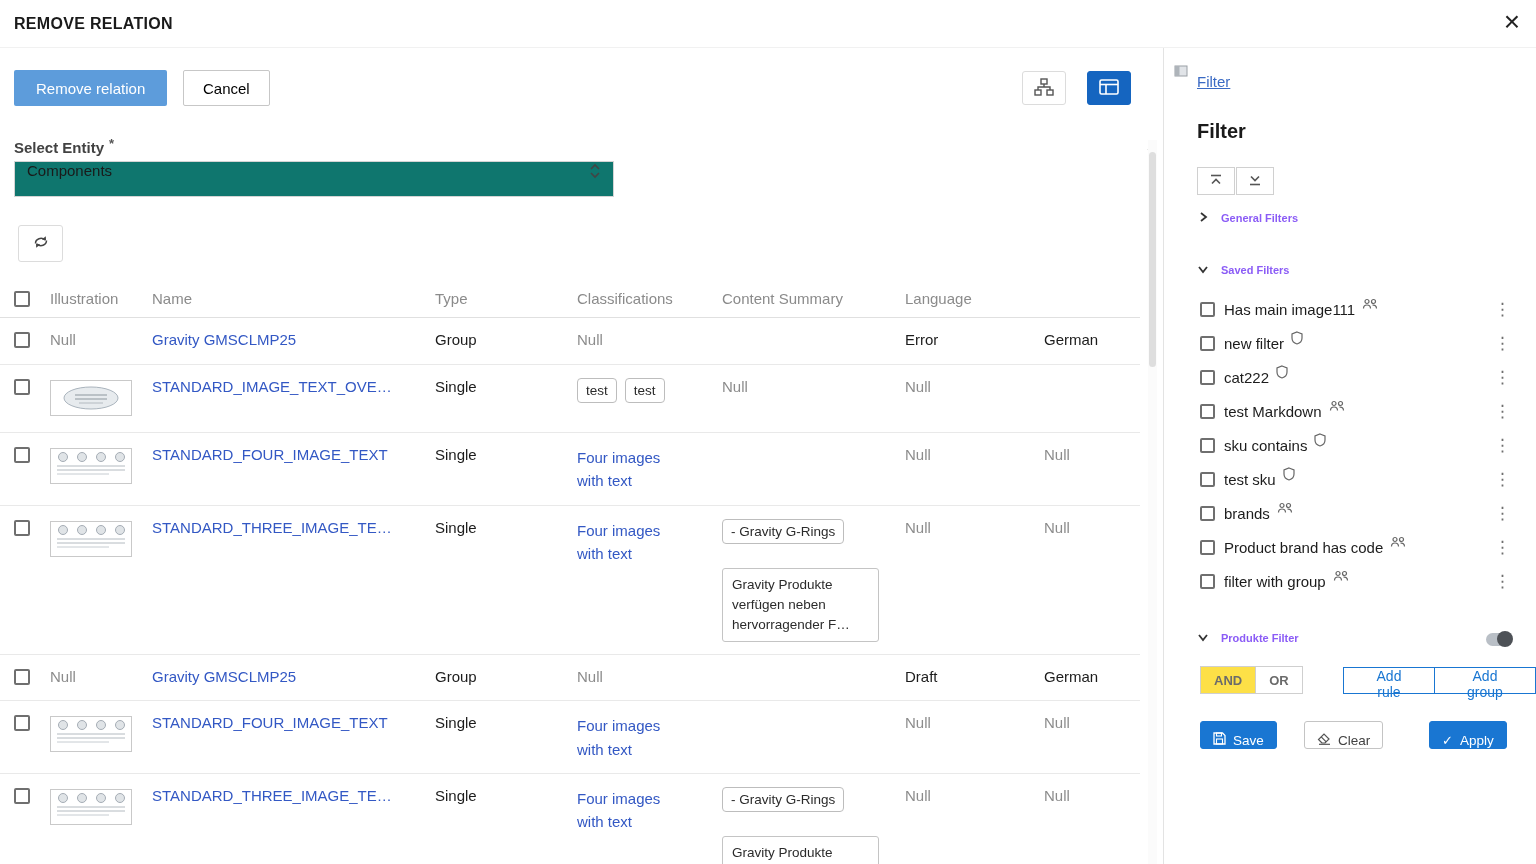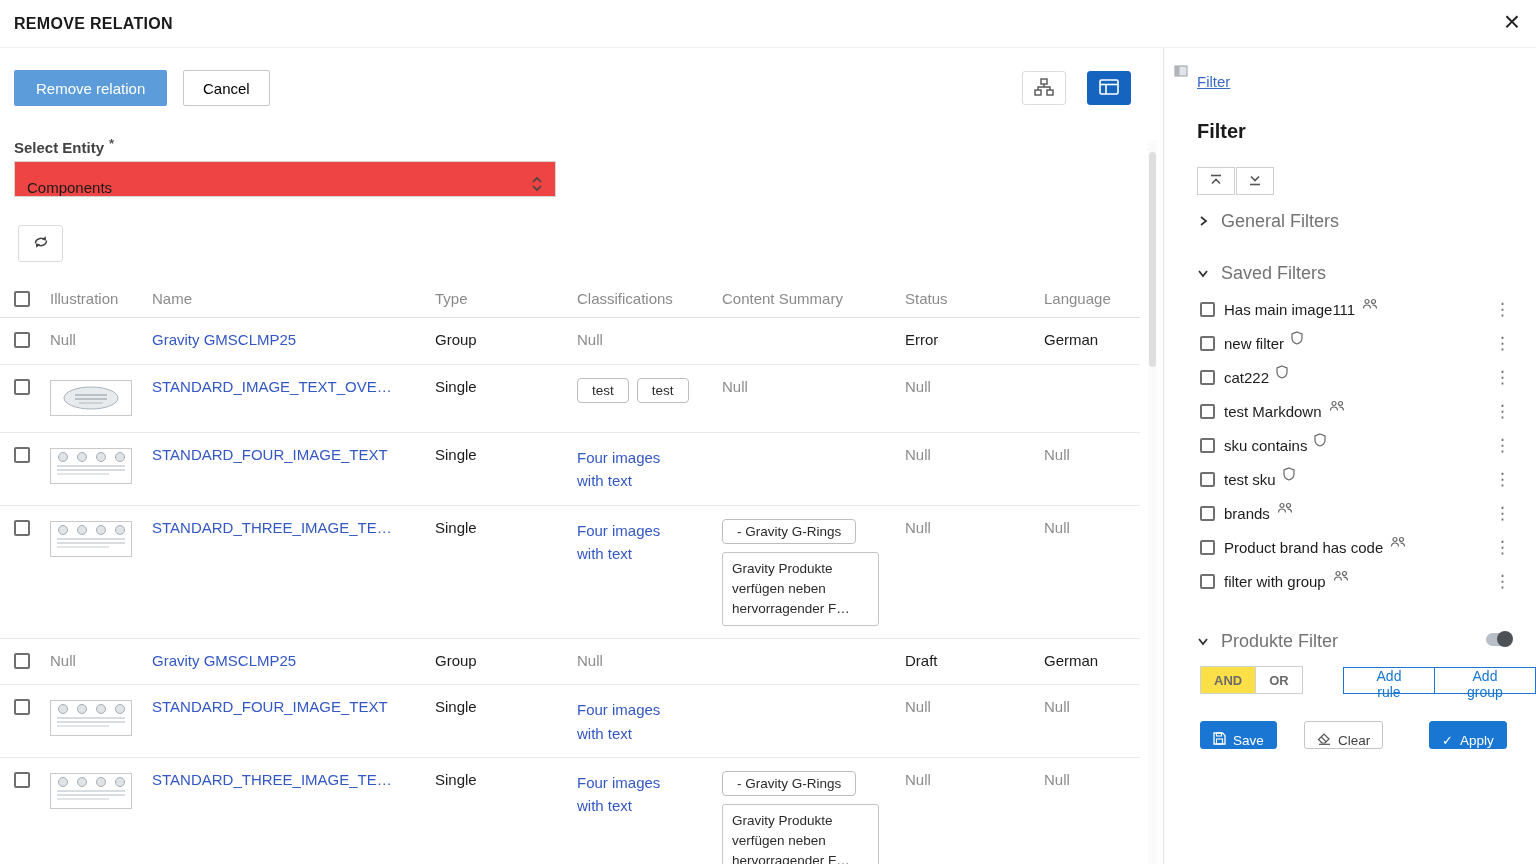--- a/index.html
+++ b/index.html
@@ -14,54 +14,54 @@
 
 
 .main{position:absolute;left:0;top:48px;width:1163px;height:816px;background:#fff}
 .btn-primary{position:absolute;left:14px;top:22px;height:36px;padding:0 22px;background:#5d9cdb;color:#fff;border:none;border-radius:2px;font-size:15px;font-family:inherit;cursor:pointer}
 .btn-cancel{position:absolute;left:183px;top:22px;height:36px;padding:0 19px;background:#fff;color:#000000;border:1px solid #c7c7c7;border-radius:2px;font-size:15px;font-family:inherit;cursor:pointer}
 .iconbtn{position:absolute;top:23px;width:44px;height:34px;border:1px solid #dcdcdc;border-radius:3px;background:#fff;display:flex;align-items:center;justify-content:center;cursor:pointer}
 .iconbtn.tree{left:1022px}
 .iconbtn.table-active{left:1087px;background:#1565c0;border-color:#1565c0}
 .sel-label{position:absolute;left:14px;top:88px;font-size:15px;font-weight:bold;color:#424242}
 .req{font-size:13px;color:#555;vertical-align:5px;margin-left:5px}
-.selectbox{position:absolute;left:14px;top:113px;width:542px;height:36px;background:#ef4444;border:1px solid #d4d4d4;display:flex;align-items:flex-end;padding:0 12px;cursor:pointer}
+.selectbox{position:absolute;left:14px;top:113px;width:600px;height:36px;background:#0f766e;border:1px solid #d4d4d4;display:flex;align-items:flex-start;padding:0 12px;cursor:pointer}
 .selectbox .val{flex:1;font-size:15px;color:#1a1a1a}
 .refreshbtn{position:absolute;left:18px;top:177px;width:45px;height:37px;border:1px solid #dcdcdc;border-radius:3px;background:#fff;display:flex;align-items:center;justify-content:center;cursor:pointer}
 .summary{position:absolute;left:0;top:186px;width:1119px;text-align:right;font-size:15px;color:#1c1c1c}
 
 
 .tbl{position:absolute;left:0;top:232px;width:1140px}
 .trow,.thead{display:grid;grid-template-columns:36px 102px 283px 142px 145px 183px 139px 1fr;padding-left:14px;border-bottom:1px solid #e9e9e9}
 .thead{height:38px;color:#8b8b8b;border-bottom:1px solid #e0e0e0}
 .thead .cell{padding-top:10px}
 .cell{padding-top:13px;padding-bottom:12px;padding-right:8px;font-size:15px}
 .cb{display:inline-block;width:16px;height:16px;border:2px solid #6f6f6f;border-radius:2px;background:#fff;cursor:pointer;margin-top:1px}
 .null{color:#8c8c8c}
 .dark{color:#1c1c1c}
 .link{color:#3358c4}
 .c-name .link{display:inline-block;max-width:270px;white-space:nowrap;overflow:hidden}
 .c-class .link{display:inline-block;max-width:105px;line-height:1.55}
 .thumb{width:82px;height:36px;border:1px solid #c9c9c9;background:#fff;display:flex;align-items:center;justify-content:center;margin-top:2px}
 .chips{display:flex;gap:8px;flex-wrap:wrap}
-.chip{display:inline-block;border:1px solid #bdbdbd;border-radius:4px;padding:4px 14px;font-size:13.5px;color:#2b2b2b;background:#fff;white-space:nowrap}
-.sumbox{margin-top:8px;width:157px;border:1px solid #c4c4c4;border-radius:3px;padding:6px 9px;font-size:13.5px;line-height:1.5;color:#2b2b2b}
+.chip{display:inline-block;border:1px solid #bdbdbd;border-radius:4px;padding:4px 8px;font-size:13.5px;color:#2b2b2b;background:#fff;white-space:nowrap}
+.sumbox{margin-top:24px;width:157px;border:1px solid #c4c4c4;border-radius:3px;padding:6px 9px;font-size:13.5px;line-height:1.5;color:#2b2b2b}
 
 .scroll-track{position:absolute;left:1148px;top:92px;width:9px;height:724px;background:#fbfbfb}
 .scroll-thumb{position:absolute;left:1149px;top:104px;width:7px;height:215px;background:#dedede;border-radius:4px;cursor:pointer}
 .scroll-up{position:absolute;left:1147px;top:90px}
 
 
 .sidebar{position:absolute;left:1163px;top:48px;width:373px;height:816px;background:#fff;border-left:1px solid #e3e3e3}
 .panel-icon{position:absolute;left:10px;top:15px}
 .filter-link{position:absolute;left:33px;top:25px;font-size:15px;color:#3a6ac4;text-decoration:underline}
 .filter-title{position:absolute;left:33px;top:72px;font-size:20px;font-weight:bold;color:#1a1a1a}
 .cbtn{position:absolute;top:119px;width:38px;height:28px;border:1px solid #d0d0d0;background:#fff;display:flex;align-items:center;justify-content:center;cursor:pointer}
 .cbtn.c1{left:33px}.cbtn.c2{left:72px}
-.section{position:absolute;left:33px;display:flex;align-items:center;gap:12px;font-size:18px;font-weight:normal;color:#737373;cursor:pointer}
+.section{position:absolute;left:33px;display:flex;align-items:center;gap:12px;font-size:11px;font-weight:bold;color:#8b5cf6;cursor:pointer}
 .sec-general{top:163px}
 .sec-saved{top:215px}
 .sec-adv{top:583px}
 .fitem{position:absolute;left:36px;width:310px;height:34px;display:flex;align-items:center}
 .fitem .cb{width:15px;height:15px;border-width:2px;margin:0}
 .fitem .flabel{margin-left:9px;font-size:15px;color:#1c1c1c}
 .fi-icon{margin-left:7px;position:relative;top:-5px;display:inline-flex}
 .fi-icon svg{display:none}
 .fi-icon.icon-group svg.g-group{display:inline}
 .fi-icon.icon-shield svg.g-shield{display:inline}
@@ -140,21 +140,20 @@
 
 
   <div class="tbl">
     <div class="thead">
       <div class="cell"><span class="cb"></span></div>
       <div class="cell">Illustration</div>
       <div class="cell">Name</div>
       <div class="cell">Type</div>
       <div class="cell">Classifications</div>
       <div class="cell">Content Summary</div>
-      <div class="cell">Status</div>
       <div class="cell">Language</div>
     </div>
 
     <div class="trow" style="min-height:47px">
       <div class="cell"><span class="cb"></span></div>
       <div class="cell"><span class="null">Null</span></div>
       <div class="cell c-name"><a class="link">Gravity GMSCLMP25</a></div>
       <div class="cell dark">Group</div>
       <div class="cell"><span class="null">Null</span></div>
       <div class="cell"></div>

